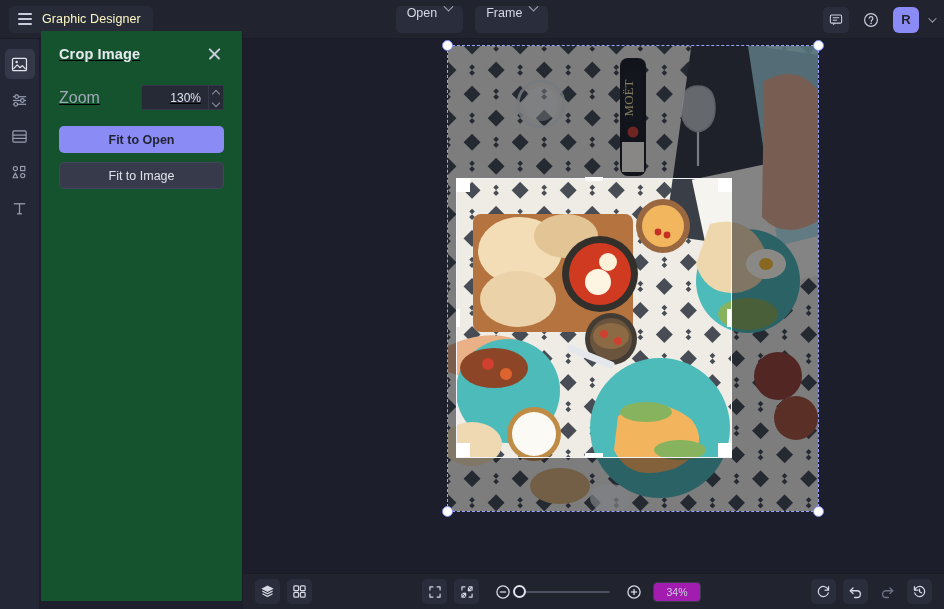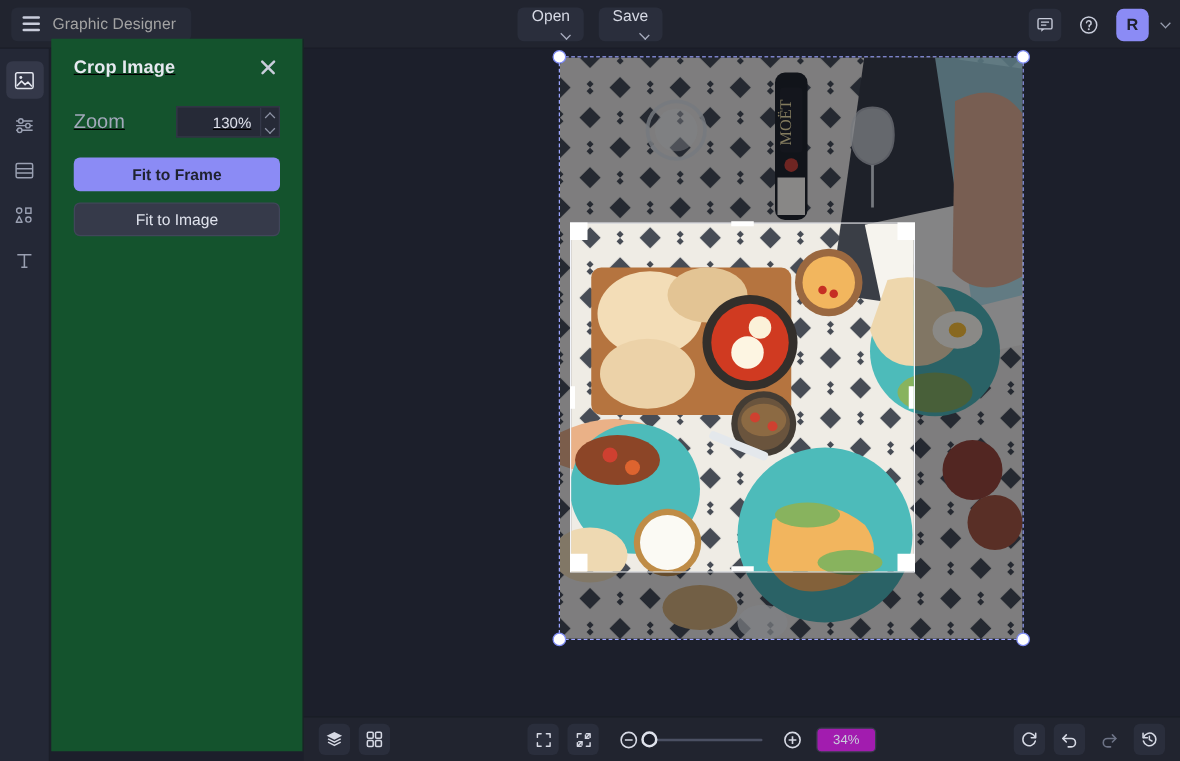--- a/index.html
+++ b/index.html
@@ -18,31 +18,31 @@
     display: flex; align-items: center;
     border-bottom: 1px solid #1a1d27;
   }
   .brand {
     display: flex; align-items: center; gap: 10px;
     margin-left: 9px; padding: 5px 12px 5px 9px;
     background: #272b38; border-radius: 5px; height: 27px;
   }
   .hamburger { display: flex; flex-direction: column; gap: 3px; width: 14px; }
   .hamburger span { display: block; height: 1.7px; background: #c9cddb; border-radius: 1px; }
-  .brand-title { font-size: 12.5px; color: #a3a3a3; letter-spacing: .1px; white-space: nowrap; text-align: right; }
+  .brand-title { font-size: 12.5px; color: #fef9c3; letter-spacing: .1px; white-space: nowrap; text-align: right; }
 
   .header-center {
     position: absolute; left: 0; right: 0; margin: 0 auto;
     display: flex; gap: 12px; justify-content: center; width: 240px;
   }
   .hbtn {
-    display: flex; align-items: flex-end; gap: 8px;
+    display: flex; align-items: flex-start; gap: 8px;
     background: #2a2e3c; border: none; border-radius: 5px;
     height: 27px; padding: 0 11px;
-    color: #d6d9e4; font-size: 12.5px; font-family: inherit; cursor: pointer; flex-direction: column;
+    color: #d6d9e4; font-size: 12.5px; font-family: inherit; cursor: pointer;
   }
   .chev { width: 7px; height: 7px; border-right: 1.4px solid #a9aebf; border-bottom: 1.4px solid #a9aebf;
           transform: rotate(45deg) translate(-2px,-2px); }
 
   .header-right {
     position: absolute; right: 10px; top: 0; height: 39px;
     display: flex; align-items: center; gap: 9px;
   }
   .icon-btn {
     width: 26px; height: 26px; border-radius: 5px; background: #2a2e3c;
@@ -180,21 +180,21 @@
       </span>
       <span class="brand-title">Graphic Designer</span>
     </div>
 
     <div class="header-center">
       <button class="hbtn">
         <span>Open</span>
         <span class="chev"></span>
       </button>
       <button class="hbtn">
-        <span>Save</span>
+        <span>Frame</span>
         <span class="chev"></span>
       </button>
     </div>
 
     <div class="header-right">
       <div class="icon-btn">
         <svg width="14" height="14" viewBox="0 0 16 16">
           <rect x="1.6" y="2.2" width="12.8" height="9.4" rx="1.4" fill="none" stroke="#c9cddb" stroke-width="1.25"></rect>
           <path d="M4.6 11.6 L4.6 14.2 L7.4 11.6 Z" fill="#c9cddb"></path>
           <line x1="4.3" y1="5.4" x2="11.7" y2="5.4" stroke="#c9cddb" stroke-width="1.15"></line>
@@ -270,21 +270,21 @@
       <span class="row-label">Zoom</span>
       <span class="num-wrap">
         <span class="num-val" placeholder="100%">130%</span>
         <span class="spin">
           <i class="up"></i>
           <i class="down"></i>
         </span>
       </span>
     </div>
 
-    <button class="pbtn primary">Fit to Frame</button>
+    <button class="pbtn primary">Fit to Open</button>
     <button class="pbtn ghost">Fit to Image</button>
   </div>
 
   <div class="canvas">
     <div class="sel-box">
 
       <div class="img-holder">
         <svg class="photo" viewBox="0 0 370 465" preserveAspectRatio="none">
           <defs>
             <pattern id="tile" width="34" height="34" patternUnits="userSpaceOnUse" patternTransform="rotate(45 0 0)">

